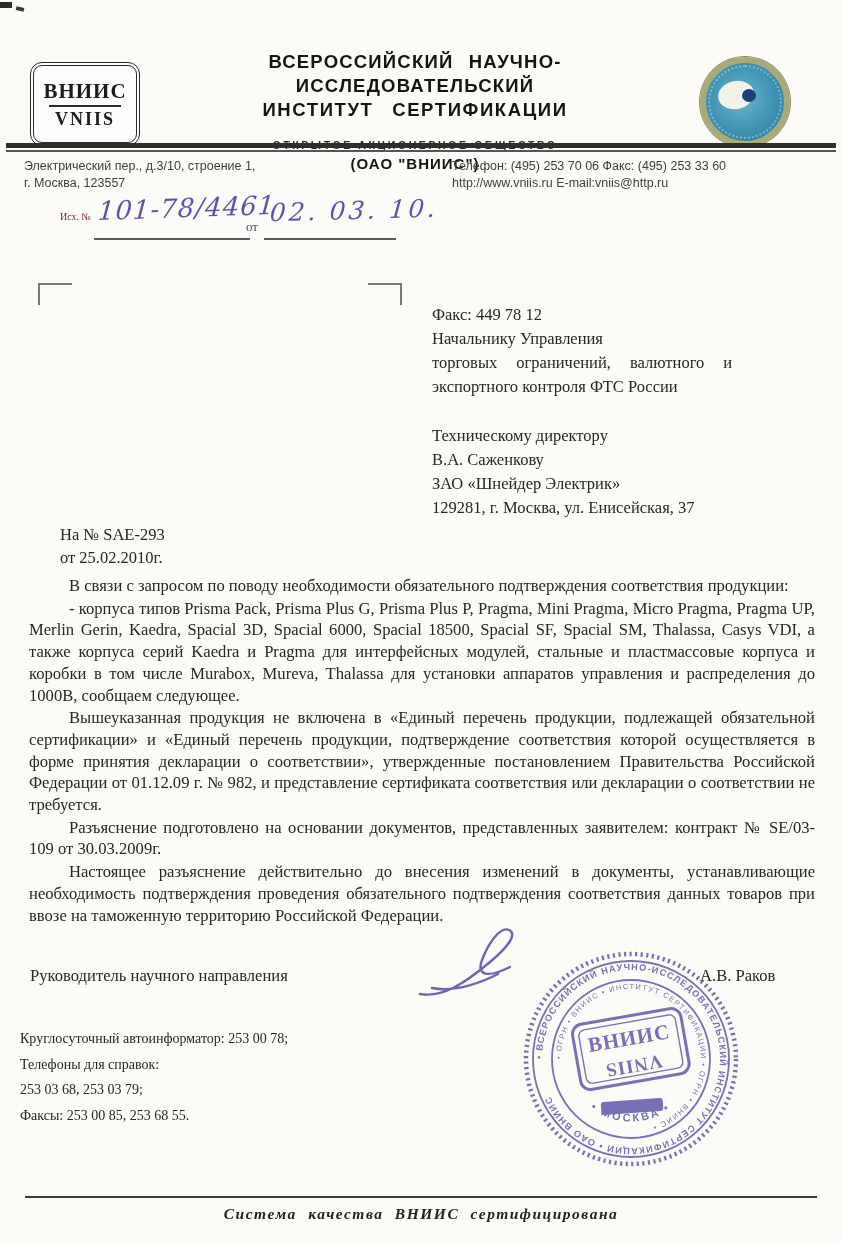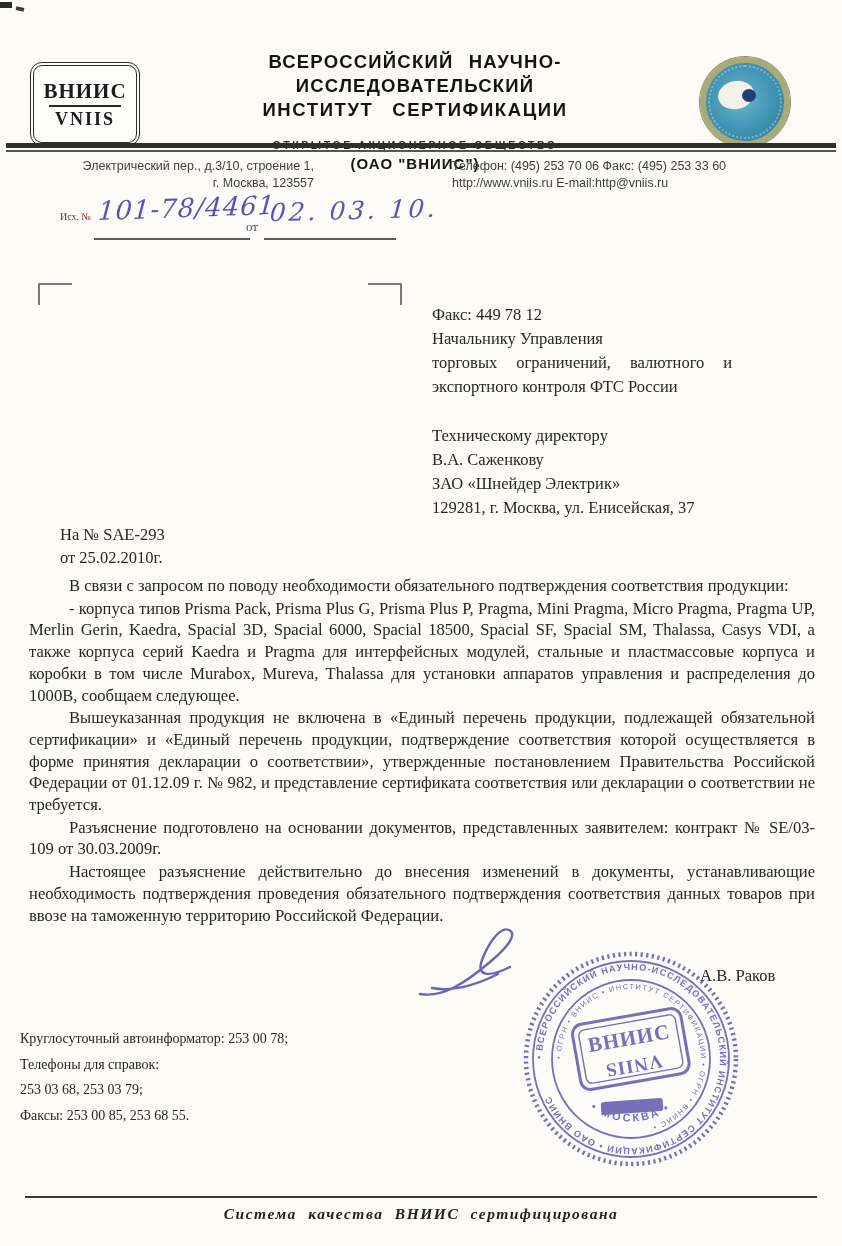--- a/index.html
+++ b/index.html
@@ -28,21 +28,21 @@
   .ht4{font-size:15px; font-weight:bold; letter-spacing:1px; margin-top:4px;}
   .emblem{position:absolute; left:700px; top:57px; width:78px; height:78px; border-radius:50%;
     background:radial-gradient(circle at 45% 45%, #6db6cc 0%, #3e92b2 55%, #2f7695 100%);
     border:6px solid #a8aa79; box-shadow:0 0 0 1px #8d8f63;}
   .emblem .crescent{position:absolute; left:12px; top:18px; width:36px; height:28px; background:#f3f2e8; border-radius:50%; transform:rotate(-12deg);}
   .emblem .dot{position:absolute; left:36px; top:26px; width:14px; height:13px; background:#1d3f7a; border-radius:50%;}
   .emblem .rim{position:absolute; inset:2px; border-radius:50%; border:2px dotted rgba(255,255,255,.35);}
   .rule-thick{position:absolute; left:6px; top:143px; width:830px; height:5px; background:#2e2e2e;}
   .rule-thin{position:absolute; left:6px; top:150px; width:830px; height:2px; background:#555;}
   
-  .addr{position:absolute; left:24px; top:158px; width:290px; text-align:right;
+  .addr{position:absolute; left:24px; top:158px; width:290px; text-align:left;
     font-family:"Liberation Sans",sans-serif; font-size:12.5px; color:#3e3e3e; line-height:17px;}
   .phones-top{position:absolute; left:452px; top:158px; width:380px;
     font-family:"Liberation Sans",sans-serif; font-size:12.5px; color:#3e3e3e; line-height:17px;}
   
   .out-label{position:absolute; left:60px; top:211px; font-size:10px; color:#7f1d1d;}
   .hand{font-family:"DejaVu Serif",serif; font-style:italic; color:#5b53b0;}
   .out-number{position:absolute; left:98px; top:193px; font-size:26px; letter-spacing:1px; transform:rotate(-2deg) skewX(-6deg);}
   .out-ot{position:absolute; left:246px; top:219px; font-size:13px; color:#4a4a68;}
   .out-date{position:absolute; left:270px; top:196px; font-size:25px; letter-spacing:3px; transform:rotate(-1.5deg) skewX(-6deg);}
   .out-ul1{position:absolute; left:94px; top:238px; width:156px; height:2px; background:#5a5a5a;}
@@ -102,21 +102,21 @@
 
   <div class="rule-thick"></div>
   <div class="rule-thin"></div>
 
   <div class="addr">
     <div>Электрический пер., д.3/10, строение 1,</div>
     <div>г. Москва, 123557</div>
   </div>
   <div class="phones-top">
     <div>Телефон: (495) 253 70 06  Факс: (495)  253 33 60</div>
-    <div>http://www.vniis.ru  E-mail:http@vniis.ru</div>
+    <div>http://www.vniis.ru  E-mail:vniis@http.ru</div>
   </div>
 
   <div class="out-label">Исх. №</div>
   <div class="out-number hand">101-78/4461</div>
   <div class="out-ot">от</div>
   <div class="out-date hand">02. 03. 10.</div>
   <div class="out-ul1"></div>
   <div class="out-ul2"></div>
 
   <div class="corner-l"></div>
@@ -142,20 +142,21 @@
   </div>
 
   <div class="body-text">
     <p>В связи с запросом по поводу необходимости обязательного подтверждения соответствия продукции:</p>
     <p>- корпуса типов Prisma Pack, Prisma Plus G, Prisma Plus P, Pragma, Mini Pragma, Micro Pragma, Pragma UP, Merlin Gerin, Kaedra, Spacial 3D, Spacial 6000, Spacial 18500, Spacial SF, Spacial SM, Thalassa, Casys VDI, а также корпуса серий Kaedra и Pragma для интерфейсных модулей, стальные и пластмассовые корпуса и коробки в том числе Murabox, Mureva, Thalassa для установки аппаратов управления и распределения до 1000В, сообщаем следующее.</p>
     <p>Вышеуказанная продукция не включена в «Единый перечень продукции, подлежащей обязательной сертификации» и «Единый перечень продукции, подтверждение соответствия которой осуществляется в форме принятия декларации о соответствии», утвержденные постановлением Правительства Российской Федерации от 01.12.09 г. № 982, и представление сертификата соответствия или декларации о соответствии не требуется.</p>
     <p>Разъяснение подготовлено на основании документов, представленных заявителем: контракт № SE/03-109 от 30.03.2009г.</p>
     <p>Настоящее разъяснение действительно до внесения изменений в документы, устанавливающие необходимость подтверждения проведения обязательного подтверждения соответствия данных товаров при ввозе на таможенную территорию Российской Федерации.</p>
   </div>
 
+  <div class="sig-title">Руководитель научного направления</div>
   <div class="sig-name">А.В. Раков</div>
   <svg class="sig-svg" width="150" height="90" viewBox="0 0 150 90">
     <path d="M 8 72 C 30 76 52 62 78 40 C 95 26 106 12 97 8 C 88 4 76 22 70 38 C 64 54 76 56 98 45 M 20 66 C 40 70 62 64 86 52" fill="none" stroke="#5b53b0" stroke-width="2.4" stroke-linecap="round" opacity="0.9"></path>
   </svg>
 
   <div class="foot-contacts">
     <div>Круглосуточный автоинформатор: 253 00 78;</div>
     <div>Телефоны для справок:</div>
     <div>253 03 68,  253 03 79;</div>
     <div>Факсы: 253 00 85, 253 68 55.</div>

